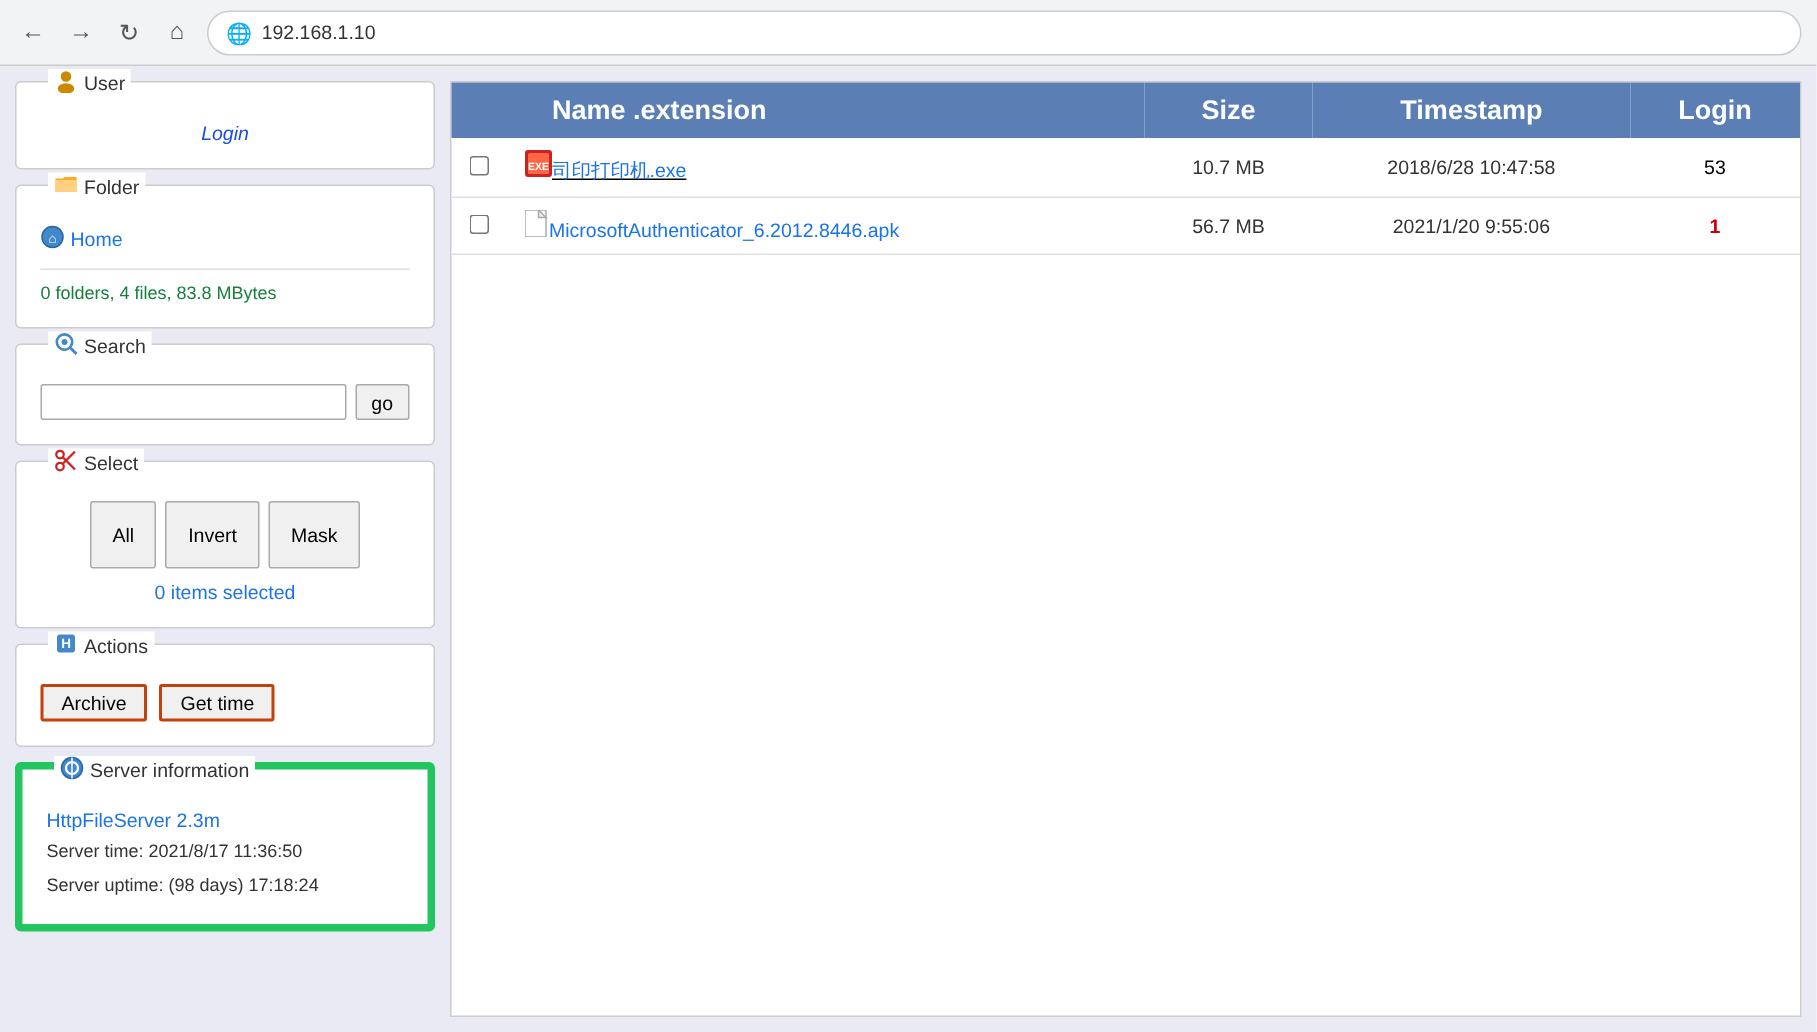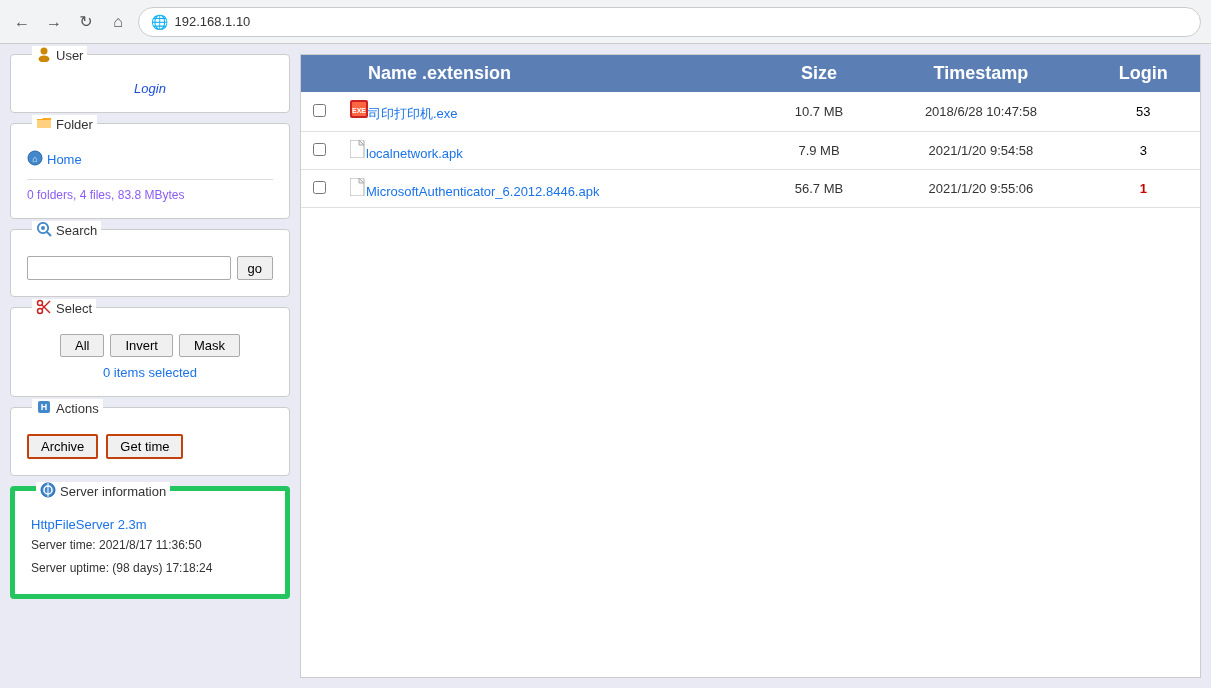--- a/index.html
+++ b/index.html
@@ -106,21 +106,21 @@
       color: #1a73e8;
       text-decoration: none;
       display: flex;
       align-items: center;
       gap: 4px;
       margin-bottom: 10px;
     }
     .folder-info {
       border-top: 1px solid #ddd;
       padding-top: 8px;
-      color: #8b5cf6;
+      color: #15803d;
       font-size: 12px;
     }
 
     
     .search-panel .panel-content {
       display: flex;
       gap: 6px;
       align-items: center;
       padding-top: 16px;
     }
@@ -148,21 +148,21 @@
       flex-direction: column;
       align-items: center;
       gap: 8px;
       padding-top: 16px;
     }
     .select-buttons {
       display: flex;
       gap: 6px;
     }
     .select-btn {
-      padding: 3px 14px;
+      padding: 14px 14px;
       border: 1px solid #aaa;
       background: #f0f0f0;
       cursor: pointer;
       font-size: 13px;
       border-radius: 2px;
     }
     .items-selected {
       color: #1a73e8;
       font-size: 13px;
     }
@@ -394,39 +394,28 @@
           <th style="width:30px;"></th>
           <th class="name-col">Name .extension</th>
           <th>Size</th>
           <th>Timestamp</th>
           <th>Login</th>
         </tr>
       </thead>
       <tbody id="file-table-body">
       <tr>
             <td class="checkbox-cell"><input type="checkbox" style=""></td>
-            <td style="white-space: nowrap;"><span><svg width="18" height="18" viewBox="0 0 18 18">
+            <td style="white-space: nowrap; text-decoration: underline;"><span><svg width="18" height="18" viewBox="0 0 18 18">
                   <rect width="18" height="18" rx="2" fill="#cc2222"></rect>
                   <rect x="2" y="2" width="14" height="14" rx="1" fill="#ff6644"></rect>
                   <text x="9" y="13" text-anchor="middle" fill="white" font-size="7" font-weight="bold">EXE</text>
                 </svg></span><a href="#" class="file-link">司印打印机.exe</a></td>
             <td class="size-cell">10.7 MB</td>
             <td class="ts-cell">2018/6/28 10:47:58</td>
             <td class="hits-cell">53</td>
-          </tr>
-          <tr>
-            <td class="checkbox-cell"><input type="checkbox" style=""></td>
-            <td style="white-space: nowrap;"><span><svg width="16" height="18" viewBox="0 0 16 18">
-                  <rect x="0" y="0" width="14" height="18" rx="1" fill="white" stroke="#aaa" stroke-width="1"></rect>
-                  <path d="M9 0 L14 5 L9 5 Z" fill="#ddd"></path>
-                  <path d="M9 0 L14 5 L9 5 L9 0" fill="#eee" stroke="#aaa" stroke-width="1"></path>
-                </svg></span><a href="#" class="file-link">localnetwork.apk</a></td>
-            <td class="size-cell">7.9 MB</td>
-            <td class="ts-cell">2021/1/20 9:54:58</td>
-            <td class="hits-cell">3</td>
           </tr>
           <tr>
             <td class="checkbox-cell"><input type="checkbox" style=""></td>
             <td style="white-space: nowrap;"><span><svg width="16" height="18" viewBox="0 0 16 18">
                   <rect x="0" y="0" width="14" height="18" rx="1" fill="white" stroke="#aaa" stroke-width="1"></rect>
                   <path d="M9 0 L14 5 L9 5 Z" fill="#ddd"></path>
                   <path d="M9 0 L14 5 L9 5 L9 0" fill="#eee" stroke="#aaa" stroke-width="1"></path>
                 </svg></span><a href="#" class="file-link">MicrosoftAuthenticator_6.2012.8446.apk</a></td>
             <td class="size-cell">56.7 MB</td>
             <td class="ts-cell">2021/1/20 9:55:06</td>

